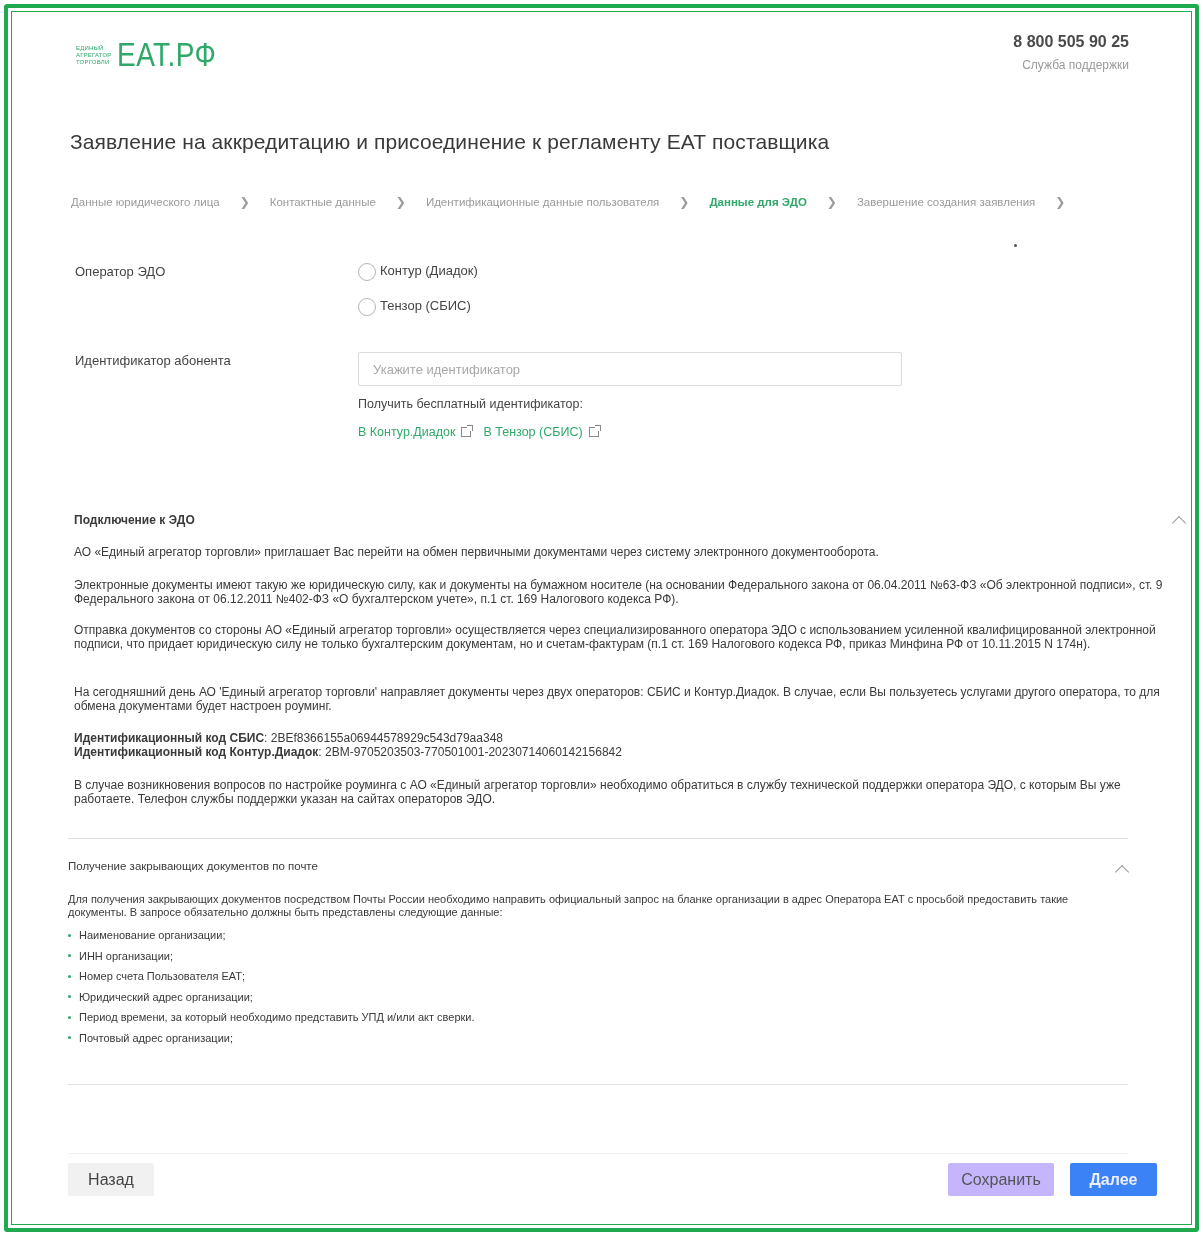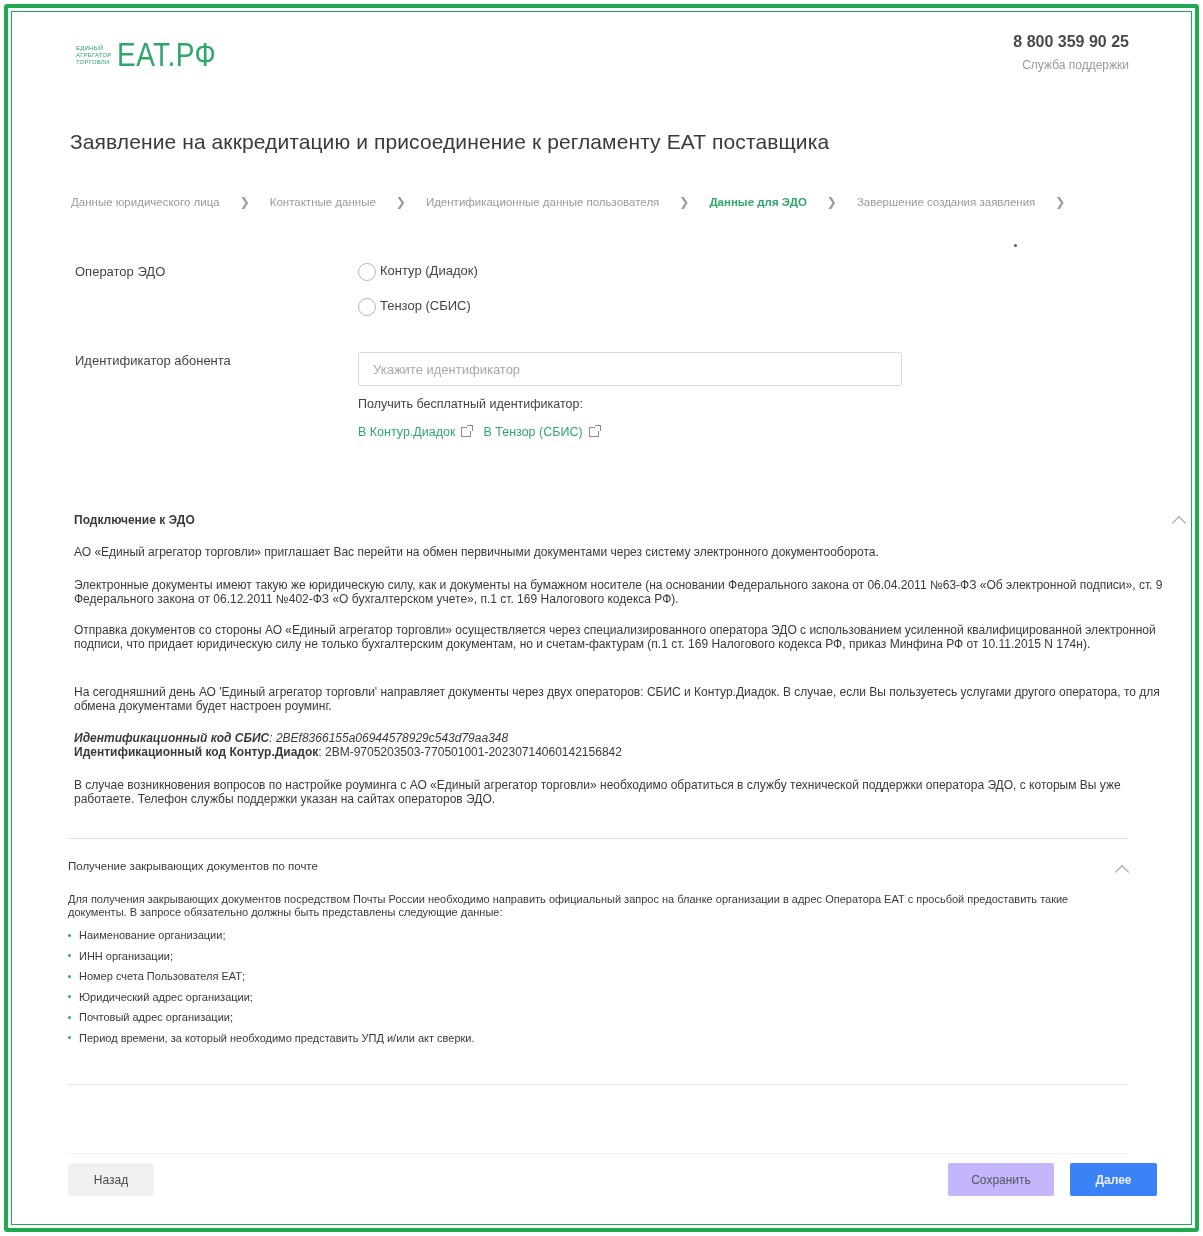--- a/index.html
+++ b/index.html
@@ -54,42 +54,42 @@
 
     .para { position: absolute; left: 74px; width: 1115px; font-size: 12px; line-height: 14px; color: #3a3a3a; }
     .para b { font-weight: bold; }
 
     .divider { position: absolute; left: 68px; width: 1060px; height: 1px; background: #e3e3e3; }
 
     .bullets { position: absolute; left: 68px; top: 925px; font-size: 11px; color: #3a3a3a; list-style: none; }
     .bullets li { display: flex; align-items: center; height: 20.5px; }
     .bullets li .dot { width: 3px; height: 3px; border-radius: 50%; background: #2fa86a; margin-right: 8px; }
 
-    .btn { position: absolute; top: 1163px; height: 33px; border: none; font-size: 12px; font-family: "Liberation Sans", sans-serif; cursor: pointer; border-radius: 2px; }
+    .btn { position: absolute; top: 1163px; height: 33px; border: none; font-size: 16px; font-family: "Liberation Sans", sans-serif; cursor: pointer; border-radius: 2px; }
     .btn-back { left: 68px; width: 86px; background: #f1f1f1; color: #444; }
     .btn-save { left: 948px; width: 106px; background: #c4b5fd; color: #555; }
     .btn-next { left: 1070px; width: 87px; background: #3b82f6; color: #eef; font-weight: bold; }
   </style>
 </head>
 <body>
 
 <div class="frame-outer"></div>
 <div class="frame-inner"></div>
 
 <div class="logo">
   <div class="logo-small">
     <span>Единый</span>
     <span>агрегатор</span>
     <span>торговли</span>
   </div>
   <div class="logo-big">ЕАТ.РФ</div>
 </div>
 
 <div class="support">
-  <div class="support-phone">8 800 359 90 25</div>
+  <div class="support-phone">8 800 505 90 25</div>
   <div class="support-label">Служба поддержки</div>
 </div>
 
 <h1 class="page-title">Заявление на аккредитацию и присоединение к регламенту ЕАТ поставщика</h1>
 
 <nav class="breadcrumbs">
   <span class="crumb">Данные юридического лица</span>
   <span class="sep">❯</span>
   <span class="crumb">Контактные данные</span>
   <span class="sep">❯</span>
@@ -129,21 +129,21 @@
 </div>
 
 <div class="section-title" style="left:74px; top:513px;">Подключение к ЭДО</div>
 <div class="chev" style="left:1174px; top:518px;"></div>
 
 <p class="para" style="top:545px;">АО «Единый агрегатор торговли» приглашает Вас перейти на обмен первичными документами через систему электронного документооборота.</p>
 <p class="para" style="top:578px;">Электронные документы имеют такую же юридическую силу, как и документы на бумажном носителе (на основании Федерального закона от 06.04.2011 №63-ФЗ «Об электронной подписи», ст. 9 Федерального закона от 06.12.2011 №402-ФЗ «О бухгалтерском учете», п.1 ст. 169 Налогового кодекса РФ).</p>
 <p class="para" style="top:623px;">Отправка документов со стороны АО «Единый агрегатор торговли» осуществляется через специализированного оператора ЭДО с использованием усиленной квалифицированной электронной подписи, что придает юридическую силу не только бухгалтерским документам, но и счетам-фактурам (п.1 ст. 169 Налогового кодекса РФ, приказ Минфина РФ от 10.11.2015 N 174н).</p>
 <p class="para" style="top:685px;">На сегодняшний день АО 'Единый агрегатор торговли' направляет документы через двух операторов: СБИС и Контур.Диадок. В случае, если Вы пользуетесь услугами другого оператора, то для обмена документами будет настроен роуминг.</p>
 
-<div class="para" style="top:731px;font-style:italic;">
+<div class="para" style="top:731px;">
   <b>Идентификационный код СБИС</b><span>: 2BEf8366155a06944578929c543d79aa348</span>
 </div>
 <div class="para" style="top:745px;">
   <b>Идентификационный код Контур.Диадок</b><span>: 2BM-9705203503-770501001-20230714060142156842</span>
 </div>
 
 <p class="para" style="top:778px; width:1090px;">В случае возникновения вопросов по настройке роуминга с АО «Единый агрегатор торговли» необходимо обратиться в службу технической поддержки оператора ЭДО, с которым Вы уже работаете. Телефон службы поддержки указан на сайтах операторов ЭДО.</p>
 
 <div class="divider" style="top:838px;"></div>
 
@@ -164,25 +164,25 @@
   <li>
       <span class="dot"></span>
       <span>Номер счета Пользователя ЕАТ;</span>
     </li>
   <li>
       <span class="dot"></span>
       <span>Юридический адрес организации;</span>
     </li>
   <li>
       <span class="dot"></span>
-      <span>Почтовый адрес организации;</span>
+      <span>Период времени, за который необходимо представить УПД и/или акт сверки.</span>
     </li>
   <li>
       <span class="dot"></span>
-      <span>Период времени, за который необходимо представить УПД и/или акт сверки.</span>
+      <span>Почтовый адрес организации;</span>
     </li>
 </ul>
 
 <div class="divider" style="top:1084px;"></div>
 <div class="divider" style="top:1153px; background:#f2f2f2;"></div>
 
 <button class="btn btn-back">Назад</button>
 <button class="btn btn-save">Сохранить</button>
 <button class="btn btn-next">Далее</button>
 

